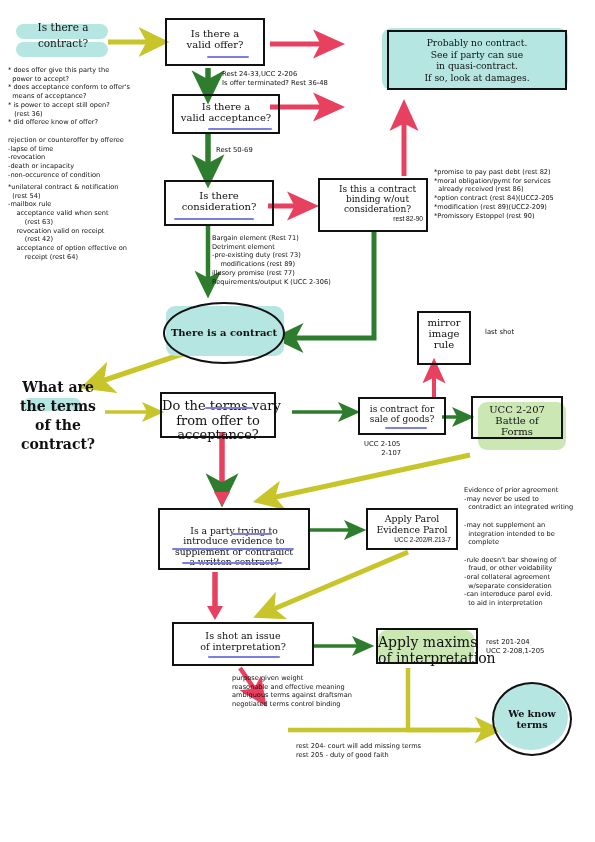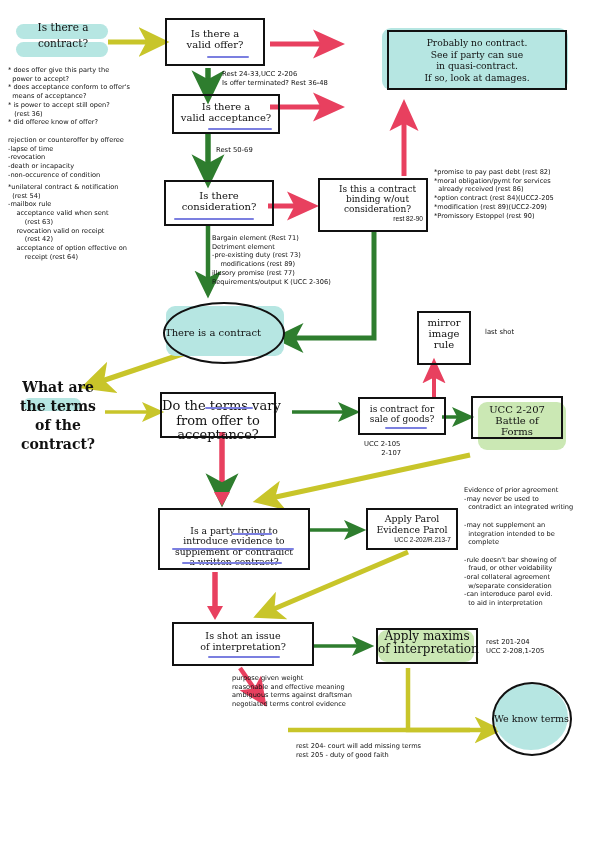--- a/index.html
+++ b/index.html
@@ -10,22 +10,22 @@
 
   .node{position:absolute;box-sizing:border-box;border:2px solid #111;
         background:transparent;text-align:center;
         font-family:"DejaVu Serif", serif;line-height:1.12;color:#111;}
   .node .ln{display:block;white-space:nowrap;}
 
   .hl-cyan{position:absolute;background:#b6e6e2;border-radius:9px;}
   .hl-green{position:absolute;background:#cbe8b4;border-radius:9px;}
 
   .ellipse{position:absolute;border:2.5px solid #111;border-radius:50%;
-           background:transparent;display:flex;align-items:center;justify-content:flex-start;
-           text-align:center;font-family:"DejaVu Serif", serif;line-height:1.15;color:#111;}
+           background:transparent;display:flex;align-items:center;justify-content:center;
+           text-align:center;font-family:"DejaVu Serif", serif;line-height:1.15;color:#111;font-weight:bold;}
 
   .ann{position:absolute;font-family:"DejaVu Sans", sans-serif;font-size:6.6px;
        line-height:1.32;color:#111;white-space:pre;}
   .ann.cite{font-size:6.8px;}
 
   .qlabel{position:absolute;font-family:"DejaVu Serif", serif;
           font-size:10.5px;line-height:1.5;color:#111;text-align:center;}
   .qlabel span{display:block;}
 
   .uline{position:absolute;height:1.5px;background:#7b7fe0;border-radius:1px;}
@@ -206,21 +206,21 @@
     <span class="ln">Evidence Parol</span>
     <span class="node-cite" style="text-align:center;padding-right:0;font-size:6.4px;">UCC 2-202/R.213-7</span>
   </div>
 
   <div class="node" style="left:172px;top:622px;width:142px;height:44px;padding-top:7px;font-size:9.6px;">
     <span class="ln">Is shot an issue</span>
     <span class="ln">of interpretation?</span>
   </div>
   <div class="uline" style="left:208px;top:656px;width:72px;"></div>
 
-  <div class="node" style="left:376px;top:628px;width:102px;height:36px;font-size:12px;">
+  <div class="node" style="left:376px;top:628px;width:102px;height:36px;padding-top:5px;font-size:14px;">
     <span class="ln">Apply maxims</span>
     <span class="ln">of interpretation</span>
   </div>
 
   <div class="ellipse" style="left:492px;top:682px;width:76px;height:70px;font-size:9.6px;">
     <div>
       <span class="ln">We know</span>
       <span class="ln">terms</span>
     </div>
   </div>
@@ -273,19 +273,19 @@
 
 -rule doesn't bar showing of
   fraud, or other voidability
 -oral collateral agreement
   w/separate consideration
 -can interoduce parol evid.
   to aid in interpretation</div>
   <div class="ann" style="left:232px;top:674px;">purpose given weight
 reasonable and effective meaning
 ambiguous terms against draftsman
-negotiated terms control evidence</div>
+negotiated terms control binding</div>
   <div class="ann cite" style="left:486px;top:638px;">rest 201-204
 UCC 2-208,1-205</div>
   <div class="ann" style="left:296px;top:742px;">rest 204- court will add missing terms
 rest 205 - duty of good faith</div>
 
 </div>
 
 </body></html>

